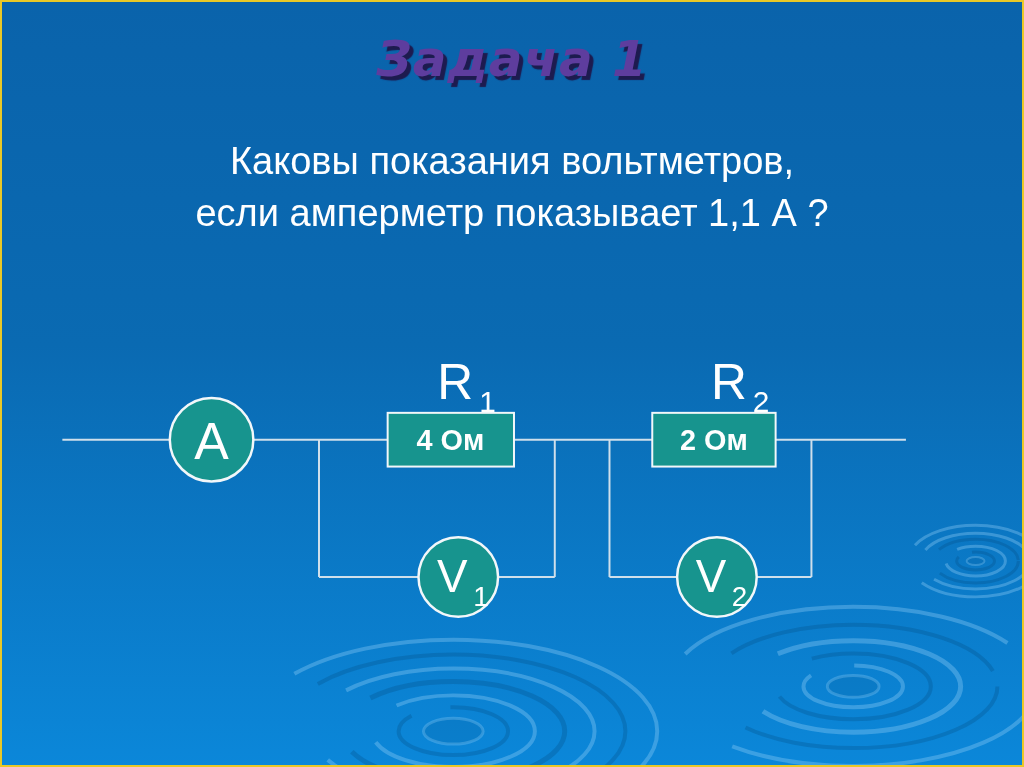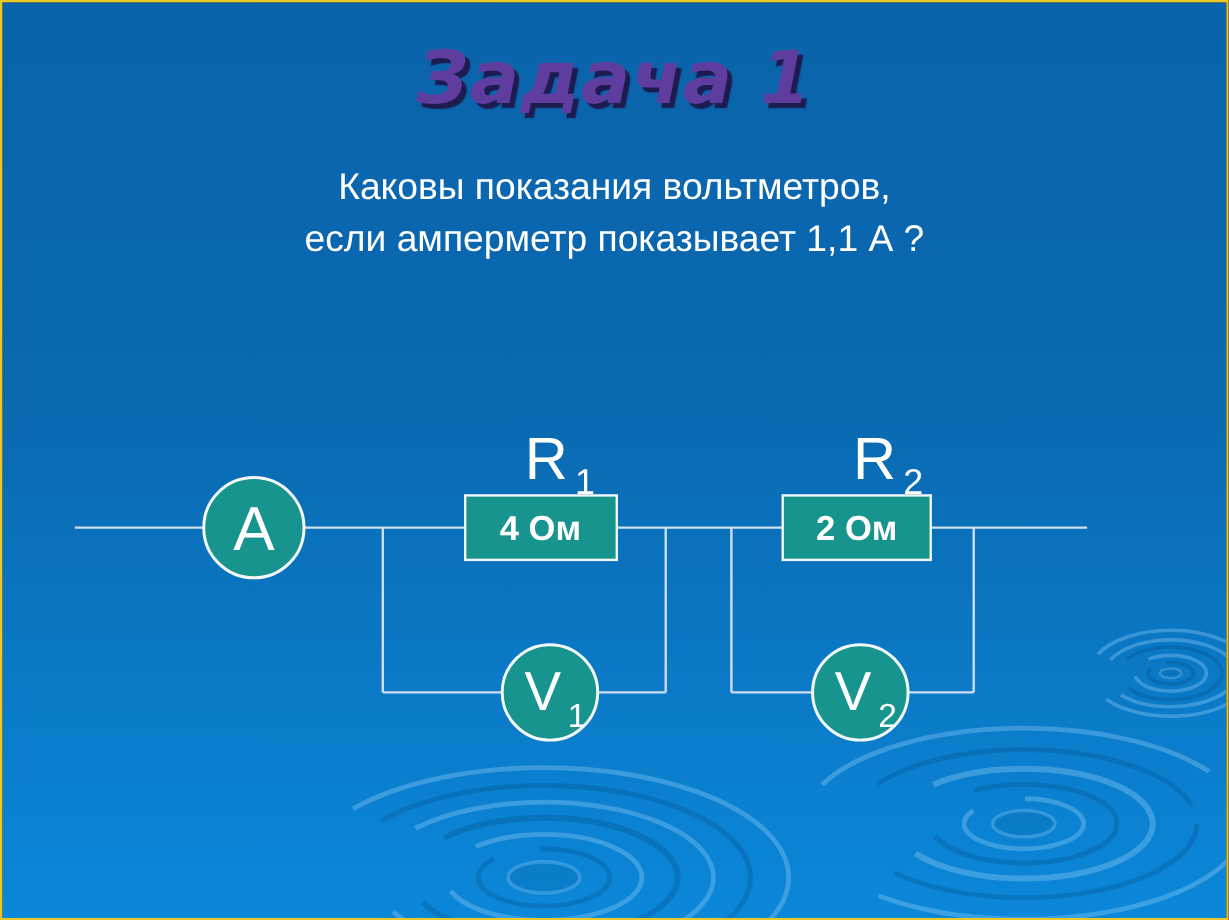--- a/index.html
+++ b/index.html
@@ -20,34 +20,34 @@
       var(--background-bottom, #0b87d9) 100%);
     font-family: "Liberation Sans", sans-serif;
   }
   .title {
     position: absolute;
     top: 28px;
     left: 0;
     width: 100%;
     text-align: center;
     font-family: "DejaVu Sans", sans-serif;
-    font-size: 61px;
+    font-size: 50px;
     font-weight: bold;
     font-style: italic;
     letter-spacing: 1px;
     color: var(--title-color, #5e3d9e);
     text-shadow: 4px 4px 1px var(--title-shadow, #1d1b4f);
   }
   .question {
     position: absolute;
     top: 133px;
     left: 0;
     width: 100%;
     text-align: center;
-    font-size: 31px;
+    font-size: 38px;
     line-height: 1.38;
     font-weight: normal;
     color: var(--question-color, #ffffff);
   }
   svg.scene {
     position: absolute;
     inset: 0;
     width: 100%;
     height: 100%;
   }

